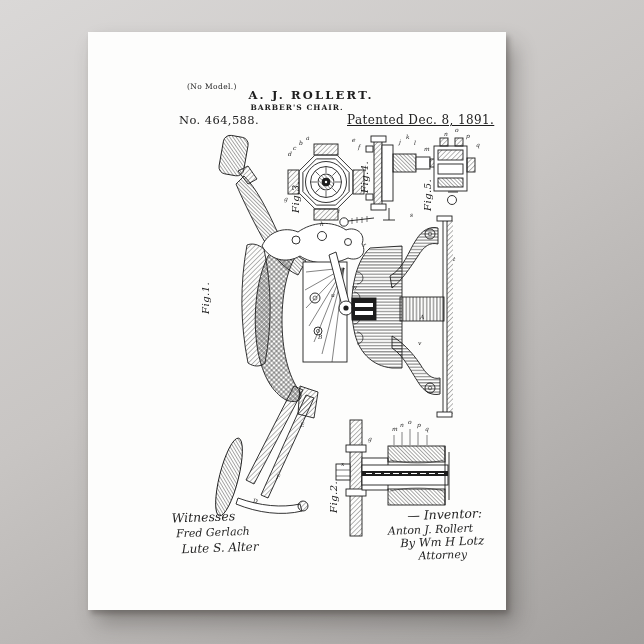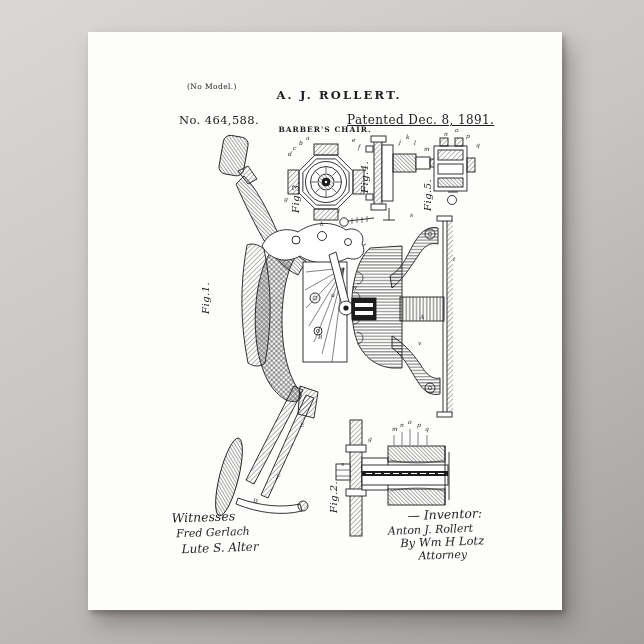--- a/index.html
+++ b/index.html
@@ -1,24 +1,24 @@
 <!DOCTYPE html>
 <html><head>
 <meta charset="utf-8">
 <style>
   html,body{margin:0;padding:0;background:#b0adab;}
   .scene{position:relative;width:644px;height:644px;overflow:hidden;
          background:linear-gradient(150deg,#dad8d7 0%,#c8c5c3 45%,#a3a09e 100%);
          font-family:"DejaVu Serif",serif;}
-  .poster{position:absolute;left:88px;top:32px;width:474px;height:578px;background:#fdfdfc;
+  .poster{position:absolute;left:88px;top:32px;width:418px;height:578px;background:#fdfdfc;
           box-shadow:3px 4px 5px rgba(45,40,38,.30), 9px 13px 20px rgba(45,40,38,.32);}
   .hdr{position:absolute;color:#1d1d1d;white-space:nowrap;}
   .no-model{left:99px;top:50px;font-size:7.5px;letter-spacing:.4px;}
   .title{left:0;right:0;top:56px;text-align:center;font-size:11.5px;font-weight:bold;letter-spacing:2.2px;margin-left:28px;}
-  .subtitle{left:0;right:0;top:71px;text-align:center;font-size:7.5px;font-weight:bold;letter-spacing:1px;margin-top:22px;}
+  .subtitle{left:0;right:0;top:71px;text-align:center;font-size:7.5px;font-weight:bold;letter-spacing:1px;}
   .patno{left:91px;top:81px;font-size:11.5px;letter-spacing:.4px;}
   .patdate{left:259px;top:81px;font-size:12px;letter-spacing:.4px;text-decoration:underline;}
   .drawing{position:absolute;left:0;top:0;width:465px;height:578px;pointer-events:none;}
   .figlabel{font:italic 10px "DejaVu Serif",serif;fill:#1d1d1d;letter-spacing:.5px;}
   .ref{font:italic 6px "DejaVu Serif",serif;fill:#1d1d1d;}
   .sig{position:absolute;color:#252525;font-style:italic;line-height:1;}
   .sig div{white-space:nowrap;}
   .wit{left:84px;top:479px;transform:rotate(-2deg);}
   .wit .l1{font-size:12.5px;}
   .wit .l2{font-size:11px;margin:3px 0 0 4px;}

